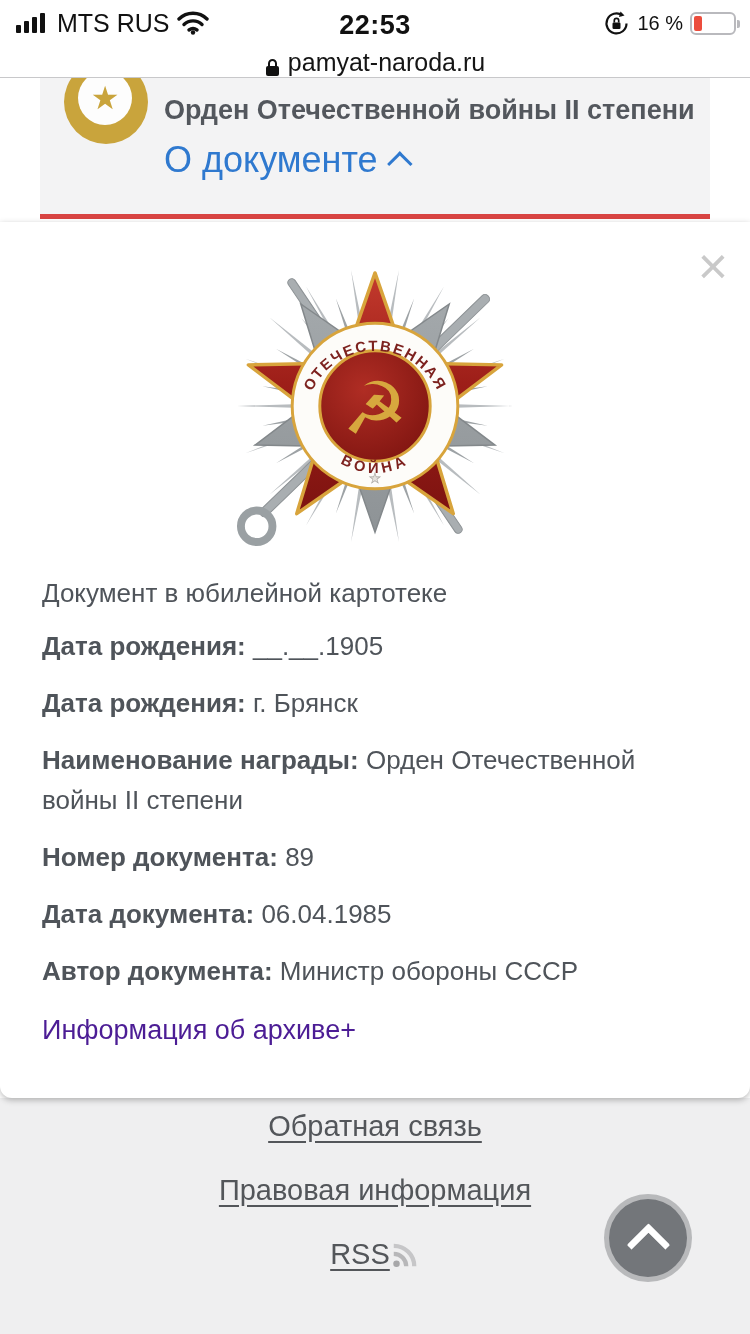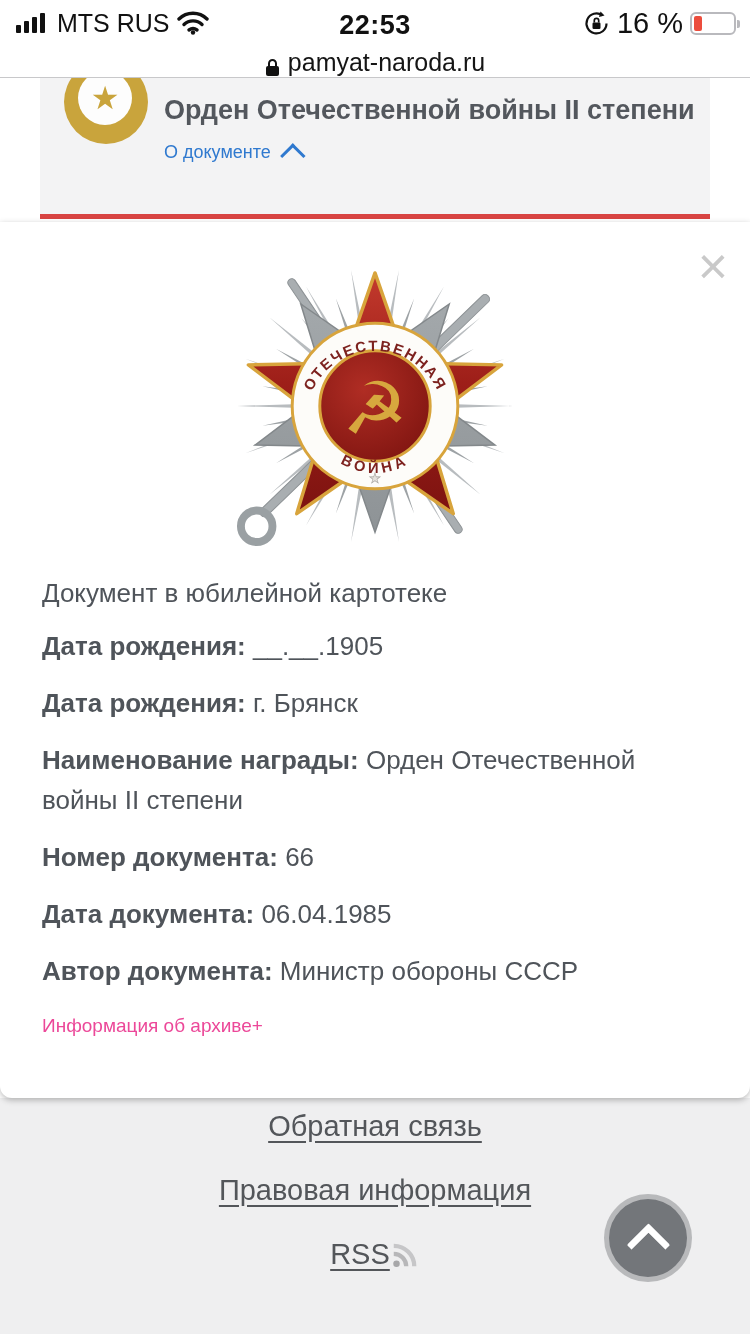--- a/index.html
+++ b/index.html
@@ -7,50 +7,50 @@
     width:750px;height:1334px;overflow:hidden;background:#fff;position:relative;
     font-family:"Liberation Sans","DejaVu Sans",sans-serif;
     -webkit-font-smoothing:antialiased;
   }
   
   .statusbar{height:40px;display:flex;align-items:center;justify-content:space-between;
     padding:6px 14px 0 16px;box-sizing:border-box;color:#111;}
   .sb-left,.sb-right{display:flex;align-items:center;gap:7px;}
   .sb-carrier{font-size:25px;color:#111;}
   .sb-time{font-size:27px;font-weight:700;letter-spacing:.5px;position:absolute;left:0;right:0;text-align:center;top:10px;pointer-events:none;}
-  .sb-batt-pct{font-size:29px;}
+  .sb-batt-pct{font-size:20px;}
   .battery{width:46px;height:23px;border:2px solid #b9b9bd;border-radius:6px;box-sizing:border-box;position:relative;display:inline-block;}
   .battery .fill{position:absolute;left:2px;top:2px;bottom:2px;width:8px;background:#ec4d3d;border-radius:2px;}
   .battery .nub{position:absolute;right:-6px;top:6px;width:3px;height:8px;background:#b9b9bd;border-radius:0 2px 2px 0;}
   
   .urlbar{height:37px;display:flex;align-items:flex-end;justify-content:center;gap:8px;border-bottom:1px solid #c8c8ca;}
   .urlbar .host{font-size:25px;color:#151515;}
   
   .pageheader{height:144px;background:#fff;position:relative;}
   .header-panel{position:absolute;left:40px;right:40px;top:0;height:141px;background:#f3f3f4;overflow:hidden;}
   .redbar{position:absolute;left:0;right:0;bottom:0;height:5px;background:#d84442;}
   .award-icon{position:absolute;left:24px;top:-18px;width:84px;height:84px;border-radius:50%;background:#c9a43c;}
   .award-icon .inner{position:absolute;left:14px;top:11px;width:54px;height:54px;border-radius:50%;background:#fdfdfd;
      display:flex;align-items:center;justify-content:center;font-size:32px;color:#c9a43c;}
   .header-text{padding:16px 10px 0 124px;}
   .header-title{font-size:27px;font-weight:700;color:#53575d;line-height:33px;}
-  .doc-link{margin-top:12px;font-size:18px;color:#2f79cf;display:inline-flex;align-items:center;gap:10px;}
+  .doc-link{margin-top:12px;font-size:36px;color:#2f79cf;display:inline-flex;align-items:center;gap:10px;}
   .chev-up{width:15px;height:15px;border-top:3px solid #2f79cf;border-right:3px solid #2f79cf;transform:rotate(-45deg) translate(2px,2px);margin-top:8px;}
   
   .modal{position:relative;background:#fff;height:876px;box-sizing:border-box;
      border-radius:0 0 12px 12px;box-shadow:0 2px 6px rgba(0,0,0,.28);z-index:2;}
   .close-x{position:absolute;top:226px;right:22px;font-size:52px;font-weight:300;color:#c9c9c9;line-height:1;cursor:pointer;}
   .modal .close-x{top:18px;}
   .medal-wrap{text-align:center;padding-top:38px;height:292px;}
   .person{margin:44px 42px 0;font-size:31px;font-weight:700;color:#4f545a;}
   .doc-type{margin:26px 42px 0;font-size:26px;color:#4f545a;}
   .rows{margin:8px 42px 0;}
   .row{margin-top:17px;font-size:26px;color:#4f545a;line-height:40px;}
   .row b{font-weight:700;}
-  .archive-link{margin:24px 42px 0;font-size:19px;color:#ec4899;display:inline-block;}
+  .archive-link{margin:24px 42px 0;font-size:27px;color:#4c1d95;display:inline-block;}
   
   .footer{height:300px;background:#efeff0;display:flex;flex-direction:column;align-items:center;gap:31px;padding-top:12px;box-sizing:border-box;position:relative;}
   .f-link{font-size:29px;color:#53565a;text-decoration:underline;text-underline-offset:5px;}
   .rss-row{display:flex;align-items:center;}
   .scrolltop{position:absolute;left:604px;top:96px;width:88px;height:88px;border-radius:50%;
      background:#73767a;border:5px solid rgba(188,189,191,.95);box-sizing:border-box;cursor:pointer;
      display:flex;align-items:center;justify-content:center;}
   .scrolltop .chev{width:24px;height:24px;border-top:7px solid #fff;border-right:7px solid #fff;border-radius:2px;
      transform:rotate(-45deg) translate(-1px,1px);margin-top:10px;}
 </style>
@@ -201,21 +201,21 @@
       <text y="78" font-size="14" fill="#e6e3dd" stroke="#a8a5a0" stroke-width=".6" text-anchor="middle">★</text>
     </svg>
   </div>
 
   <div class="doc-type">Документ в юбилейной картотеке</div>
 
   <div class="rows">
     <div class="row"><b>Дата рождения:</b> <span>__.__.1905</span></div>
     <div class="row"><b>Дата рождения:</b> <span>г. Брянск</span></div>
     <div class="row"><b>Наименование награды:</b> <span>Орден Отечественной войны II степени</span></div>
-    <div class="row"><b>Номер документа:</b> <span>66</span></div>
+    <div class="row"><b>Номер документа:</b> <span>89</span></div>
     <div class="row"><b>Дата документа:</b> <span>06.04.1985</span></div>
     <div class="row"><b>Автор документа:</b> <span>Министр обороны СССР</span></div>
   </div>
 
   <span class="archive-link">Информация об архиве+</span>
 </div>
 
 <div class="footer">
   <a class="f-link">Обратная связь</a>
   <a class="f-link">Правовая информация</a>

